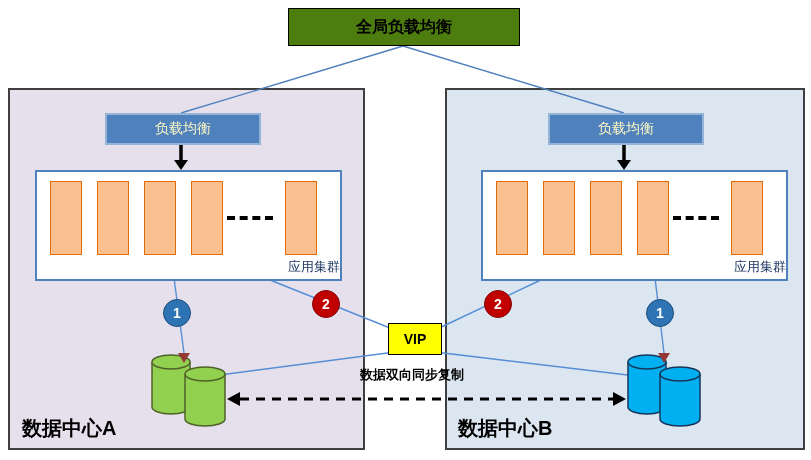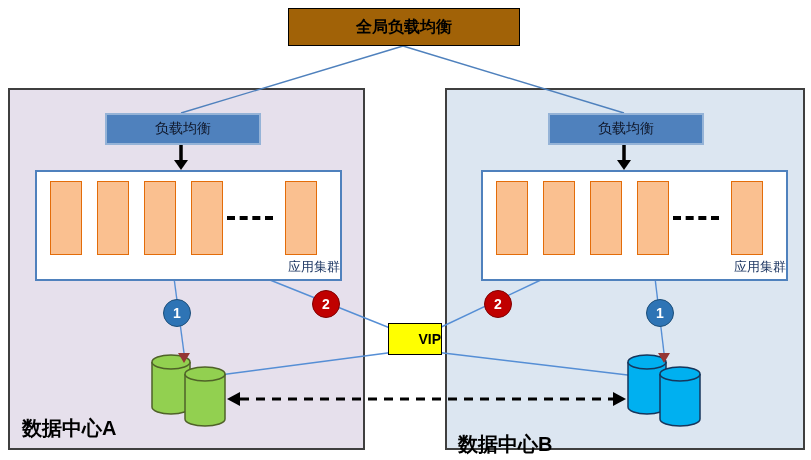--- a/index.html
+++ b/index.html
@@ -7,25 +7,25 @@
 
   
   .dc{position:absolute;border:2px solid #3f3f3f;}
   .dc-a{left:8px;top:88px;width:353px;height:358px;background:#e6e0ec;}
   .dc-b{left:445px;top:88px;width:356px;height:358px;background:#dce6f1;}
 
   
   svg.lines{position:absolute;left:0;top:0;width:811px;height:460px;z-index:2;}
 
   
-  .global{position:absolute;left:288px;top:8px;width:230px;height:36px;background:#a16207;
+  .global{position:absolute;left:288px;top:8px;width:230px;height:36px;background:#4d7c0f;
           border:1.5px solid #000;display:flex;align-items:center;justify-content:center;
           font-weight:bold;font-size:16px;color:#000;z-index:3;}
   .lbbox{position:absolute;width:152px;height:28px;background:#4f81bd;border:2px solid #95b3d7;
-         display:flex;align-items:center;justify-content:center;color:#0f172a;font-size:14px;z-index:3;}
+         display:flex;align-items:center;justify-content:center;color:#fef9c3;font-size:14px;z-index:3;}
   .lb-a{left:105px;top:113px;}
   .lb-b{left:548px;top:113px;}
 
   .cluster{position:absolute;top:170px;width:303px;height:107px;background:#fff;
            border:2px solid #4f81bd;z-index:3;}
   .cluster-a{left:35px;}
   .cluster-b{left:481px;}
   .server{position:absolute;top:9px;width:30px;height:72px;background:#fac090;border:1.5px solid #e36c09;}
   .s1{left:13px;}.s2{left:60px;}.s3{left:107px;}.s4{left:154px;}.s5{left:248px;}
   .dots{position:absolute;left:190px;top:44px;width:46px;height:0;border-top:4px dashed #000;}
@@ -34,29 +34,29 @@
   .badge{position:absolute;width:26px;height:26px;border-radius:50%;display:flex;align-items:center;
          justify-content:center;color:#fff;font-weight:bold;font-size:14px;z-index:4;}
   .badge.blue{background:#2e74b5;border:1.5px solid #1c4e79;}
   .badge.red{background:#c00000;border:1.5px solid#7f0000;}
   .b1a{left:163px;top:299px;}
   .b2a{left:312px;top:290px;}
   .b2b{left:484px;top:290px;}
   .b1b{left:646px;top:299px;}
 
   .vip{position:absolute;left:388px;top:323px;width:52px;height:30px;background:#ffff00;
-       border:1.5px solid #000;display:flex;align-items:center;justify-content:flex-end;
+       border:1.5px solid #000;display:flex;align-items:center;justify-content:center;
        font-weight:bold;font-size:14px;color:#000;z-index:4;}
 
   .synclabel{position:absolute;left:330px;top:366px;width:164px;text-align:center;
              font-weight:bold;font-size:13px;color:#000;z-index:4;}
 
   .dctitle{position:absolute;font-weight:bold;font-size:20px;color:#000;z-index:4;}
   .t-a{left:22px;top:415px;}
-  .t-b{left:458px;top:415px;margin-top:16px;}
+  .t-b{left:458px;top:415px;}
 </style>
 </head>
 <body>
 
 <div id="stage">
 
   <div class="dc dc-a"></div>
   <div class="dc dc-b"></div>
 
   <svg class="lines" viewBox="0 0 811 460">
@@ -143,17 +143,18 @@
 
   <div class="badge blue b1a">1</div>
   <div class="badge red b2a">2</div>
   <div class="badge red b2b">2</div>
   <div class="badge blue b1b">1</div>
 
   <div class="vip">
     <span>VIP</span>
   </div>
 
+  <div class="synclabel">数据双向同步复制</div>
 
   <div class="dctitle t-a">数据中心A</div>
   <div class="dctitle t-b">数据中心B</div>
 
 </div>
 
 </body></html>

